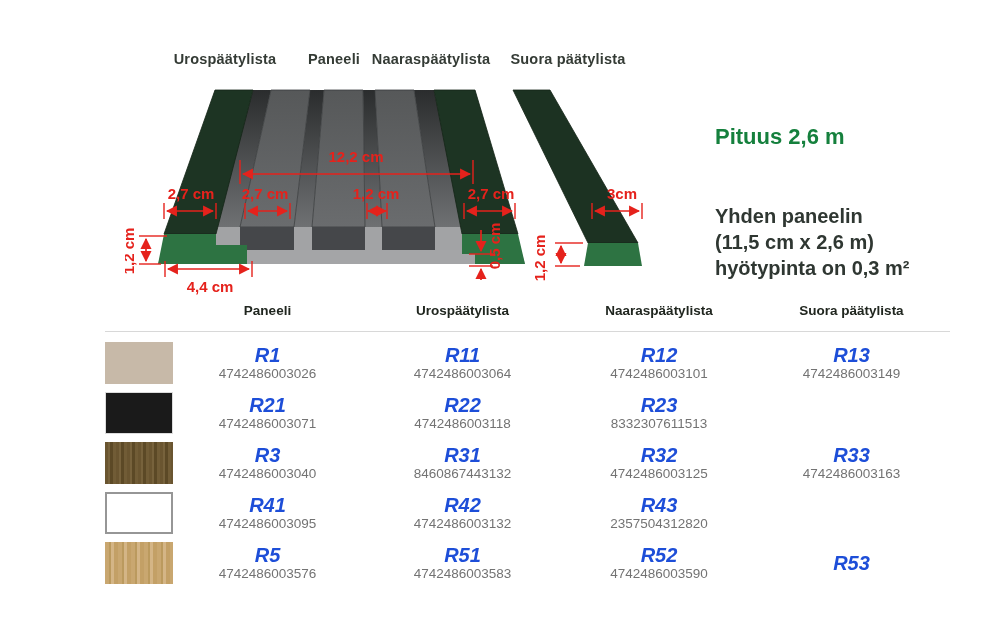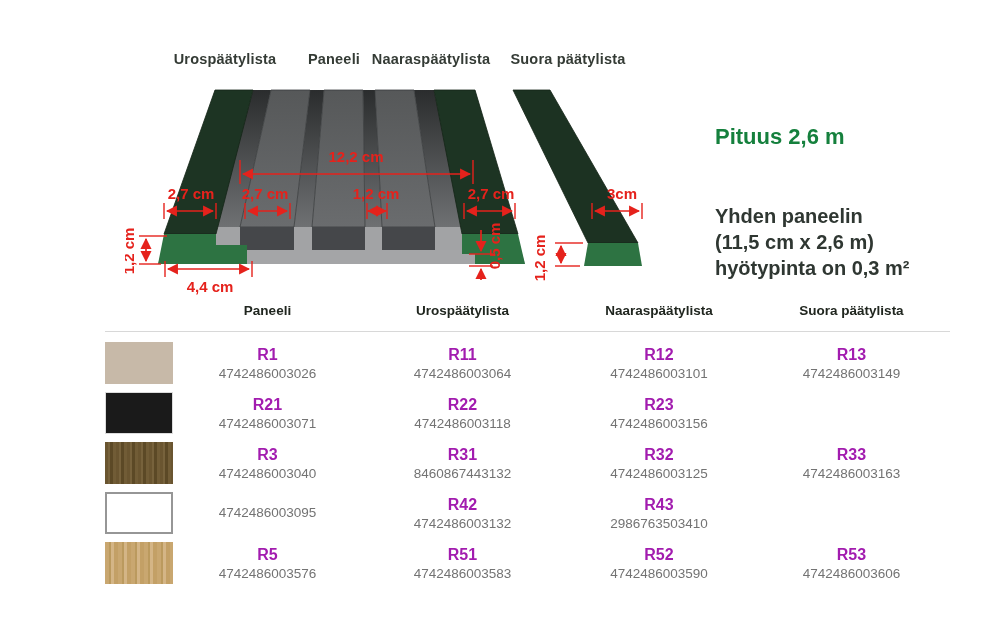--- a/index.html
+++ b/index.html
@@ -31,21 +31,21 @@
   }
   .thead .hcell{
     text-align:center;font-size:13.5px;font-weight:600;color:#20261f;white-space:nowrap;
   }
   .trow{
     display:grid;grid-template-columns:70px 185px 205px 188px 197px;
     height:50px;align-items:center;
   }
   .trows{margin-top:6px;}
   .cell{text-align:center;}
-  .code{font-size:16px;font-weight:700;color:#a21caf;line-height:22px;}
+  .code{font-size:20px;font-weight:700;color:#1d4ed8;line-height:22px;font-style:italic;}
   .ean{font-size:13.5px;font-weight:400;color:#737373;line-height:16px;}
   .swatch{width:68px;height:42px;box-sizing:border-box;}
   .sw-beige{background:#c7b9a8;}
   .sw-black{background:#1a1a1a;border:1px solid #dcdcdc;}
   .sw-darkwood{background:repeating-linear-gradient(90deg,#6a5530 0 3px,#77623c 3px 5px,#5c4926 5px 8px,#715c36 8px 11px);}
   .sw-white{background:#ffffff;border:2px solid #969696;}
   .sw-lightwood{background:repeating-linear-gradient(90deg,#c9a770 0 4px,#bb9a5e 4px 6px,#d4b586 6px 9px,#c3a066 9px 13px);}
   
   text.dim{font-family:"Liberation Sans",sans-serif;font-size:15px;font-weight:700;fill:#e5221c;}
   line.dml{stroke:#e5221c;stroke-width:1.7;}
@@ -215,21 +215,21 @@
       <div class="cell">
         <div class="code">R21</div>
         <div class="ean">4742486003071</div>
       </div>
       <div class="cell">
         <div class="code">R22</div>
         <div class="ean">4742486003118</div>
       </div>
       <div class="cell">
         <div class="code">R23</div>
-        <div class="ean">4742486003156</div>
+        <div class="ean">8332307611513</div>
       </div>
     </div>
 
     <div class="trow">
       <div class="swatch sw-darkwood"></div>
       <div class="cell">
         <div class="code">R3</div>
         <div class="ean">4742486003040</div>
       </div>
       <div class="cell">
@@ -242,46 +242,46 @@
       </div>
       <div class="cell">
         <div class="code">R33</div>
         <div class="ean">4742486003163</div>
       </div>
     </div>
 
     <div class="trow">
       <div class="swatch sw-white"></div>
       <div class="cell">
+        <div class="code">R41</div>
         <div class="ean">4742486003095</div>
       </div>
       <div class="cell">
         <div class="code">R42</div>
         <div class="ean">4742486003132</div>
       </div>
       <div class="cell">
         <div class="code">R43</div>
-        <div class="ean">2986763503410</div>
+        <div class="ean">2357504312820</div>
       </div>
     </div>
 
     <div class="trow">
       <div class="swatch sw-lightwood"></div>
       <div class="cell">
         <div class="code">R5</div>
         <div class="ean">4742486003576</div>
       </div>
       <div class="cell">
         <div class="code">R51</div>
         <div class="ean">4742486003583</div>
       </div>
       <div class="cell">
         <div class="code">R52</div>
         <div class="ean">4742486003590</div>
       </div>
       <div class="cell">
         <div class="code">R53</div>
-        <div class="ean">4742486003606</div>
       </div>
     </div>
 
   </div>
 </div>
 
 </body></html>

